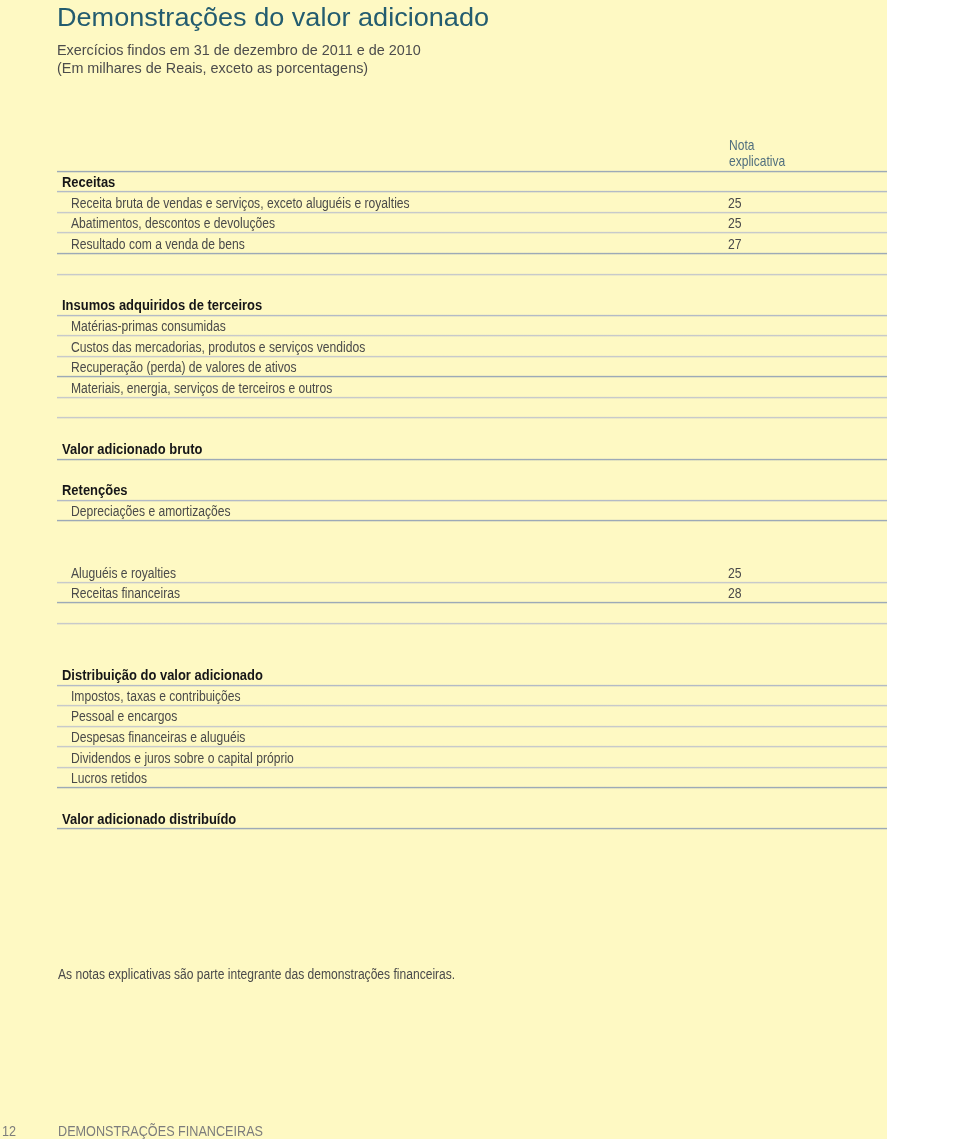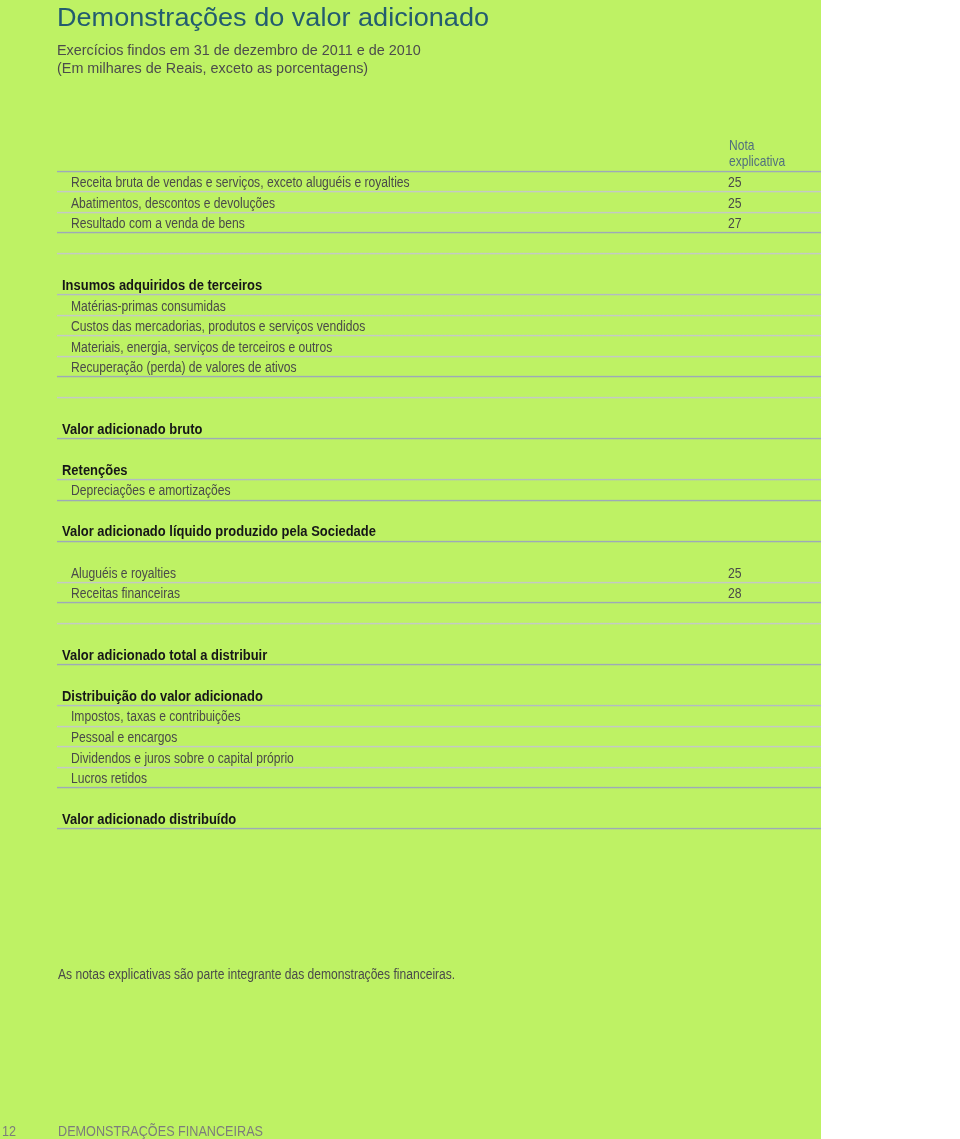--- a/index.html
+++ b/index.html
@@ -1,19 +1,19 @@
 <!DOCTYPE html>
 <html><head>
 <meta charset="utf-8">
 <title>Demonstracoes do valor adicionado</title>
 <style>
   html,body{margin:0;padding:0;background:#ffffff;}
   body{width:960px;height:1139px;background:#ffffff;
        font-family:"Liberation Sans",sans-serif;-webkit-font-smoothing:antialiased;text-rendering:optimizeLegibility;}
-  .page{position:relative;width:821px;height:1139px;overflow:hidden;background:#bef264;}
+  .page{position:relative;width:887px;height:1139px;overflow:hidden;background:#fef9c3;}
 
   .doc-title{position:absolute;left:57.4px;top:-15.4px;font-size:25.5px;line-height:30px;
              font-weight:400;color:#235c6f;white-space:nowrap;
              transform:scaleX(1.062);transform-origin:0 0;}
   .doc-subtitle{position:absolute;left:57.1px;top:41.4px;font-size:14.6px;line-height:18px;
                 font-weight:400;color:#4c4c4c;white-space:nowrap;
                 transform:scaleX(0.986);transform-origin:0 0;}
   .doc-subtitle span{display:block;}
 
   .statement{position:absolute;left:56.6px;top:129.56px;width:904px;}
@@ -60,20 +60,25 @@
     <span>(Em milhares de Reais, exceto as porcentagens)</span>
   </div>
 
   <div class="statement">
     <div class="note-head">
       <span>Nota</span>
       <span>explicativa</span>
     </div>
     <div class="rule rule-blue rule-top"></div>
     <div class="rows">
+      <div class="row section">
+          <span class="cell-label">Receitas</span>
+          <span class="cell-note"></span>
+          <i class="rule rule-medium"></i>
+        </div>
       <div class="row item">
           <span class="cell-label">Receita bruta de vendas e serviços, exceto aluguéis e royalties</span>
           <span class="cell-note">25</span>
           <i class="rule rule-gray"></i>
         </div>
       <div class="row item">
           <span class="cell-label">Abatimentos, descontos e devoluções</span>
           <span class="cell-note">25</span>
           <i class="rule rule-gray"></i>
         </div>
@@ -95,29 +100,29 @@
           <span class="cell-label">Matérias-primas consumidas</span>
           <span class="cell-note"></span>
           <i class="rule rule-gray"></i>
         </div>
       <div class="row item">
           <span class="cell-label">Custos das mercadorias, produtos e serviços vendidos</span>
           <span class="cell-note"></span>
           <i class="rule rule-gray"></i>
         </div>
       <div class="row item">
+          <span class="cell-label">Recuperação (perda) de valores de ativos</span>
+          <span class="cell-note"></span>
+          <i class="rule rule-blue"></i>
+        </div>
+      <div class="row item">
           <span class="cell-label">Materiais, energia, serviços de terceiros e outros</span>
           <span class="cell-note"></span>
           <i class="rule rule-gray"></i>
         </div>
-      <div class="row item">
-          <span class="cell-label">Recuperação (perda) de valores de ativos</span>
-          <span class="cell-note"></span>
-          <i class="rule rule-blue"></i>
-        </div>
       <div class="row blank">
           <i class="rule rule-gray"></i>
         </div>
       <div class="row blank"></div>
       <div class="row section">
           <span class="cell-label">Valor adicionado bruto</span>
           <span class="cell-note"></span>
           <i class="rule rule-blue"></i>
         </div>
       <div class="row blank"></div>
@@ -125,58 +130,53 @@
           <span class="cell-label">Retenções</span>
           <span class="cell-note"></span>
           <i class="rule rule-medium"></i>
         </div>
       <div class="row item">
           <span class="cell-label">Depreciações e amortizações</span>
           <span class="cell-note"></span>
           <i class="rule rule-blue"></i>
         </div>
       <div class="row blank"></div>
-      <div class="row section">
-          <span class="cell-label">Valor adicionado líquido produzido pela Sociedade</span>
-          <span class="cell-note"></span>
-          <i class="rule rule-blue"></i>
-        </div>
       <div class="row blank"></div>
       <div class="row item">
           <span class="cell-label">Aluguéis e royalties</span>
           <span class="cell-note">25</span>
           <i class="rule rule-gray"></i>
         </div>
       <div class="row item">
           <span class="cell-label">Receitas financeiras</span>
           <span class="cell-note">28</span>
           <i class="rule rule-blue"></i>
         </div>
       <div class="row blank">
           <i class="rule rule-gray"></i>
         </div>
       <div class="row blank"></div>
-      <div class="row section">
-          <span class="cell-label">Valor adicionado total a distribuir</span>
-          <span class="cell-note"></span>
-          <i class="rule rule-blue"></i>
-        </div>
       <div class="row blank"></div>
       <div class="row section">
           <span class="cell-label">Distribuição do valor adicionado</span>
           <span class="cell-note"></span>
           <i class="rule rule-medium"></i>
         </div>
       <div class="row item">
           <span class="cell-label">Impostos, taxas e contribuições</span>
           <span class="cell-note"></span>
           <i class="rule rule-gray"></i>
         </div>
       <div class="row item">
           <span class="cell-label">Pessoal e encargos</span>
+          <span class="cell-note"></span>
+          <i class="rule rule-gray"></i>
+        </div>
+      <div class="row item">
+          <span class="cell-label">Despesas financeiras e aluguéis</span>
           <span class="cell-note"></span>
           <i class="rule rule-gray"></i>
         </div>
       <div class="row item">
           <span class="cell-label">Dividendos e juros sobre o capital próprio</span>
           <span class="cell-note"></span>
           <i class="rule rule-gray"></i>
         </div>
       <div class="row item">
           <span class="cell-label">Lucros retidos</span>

